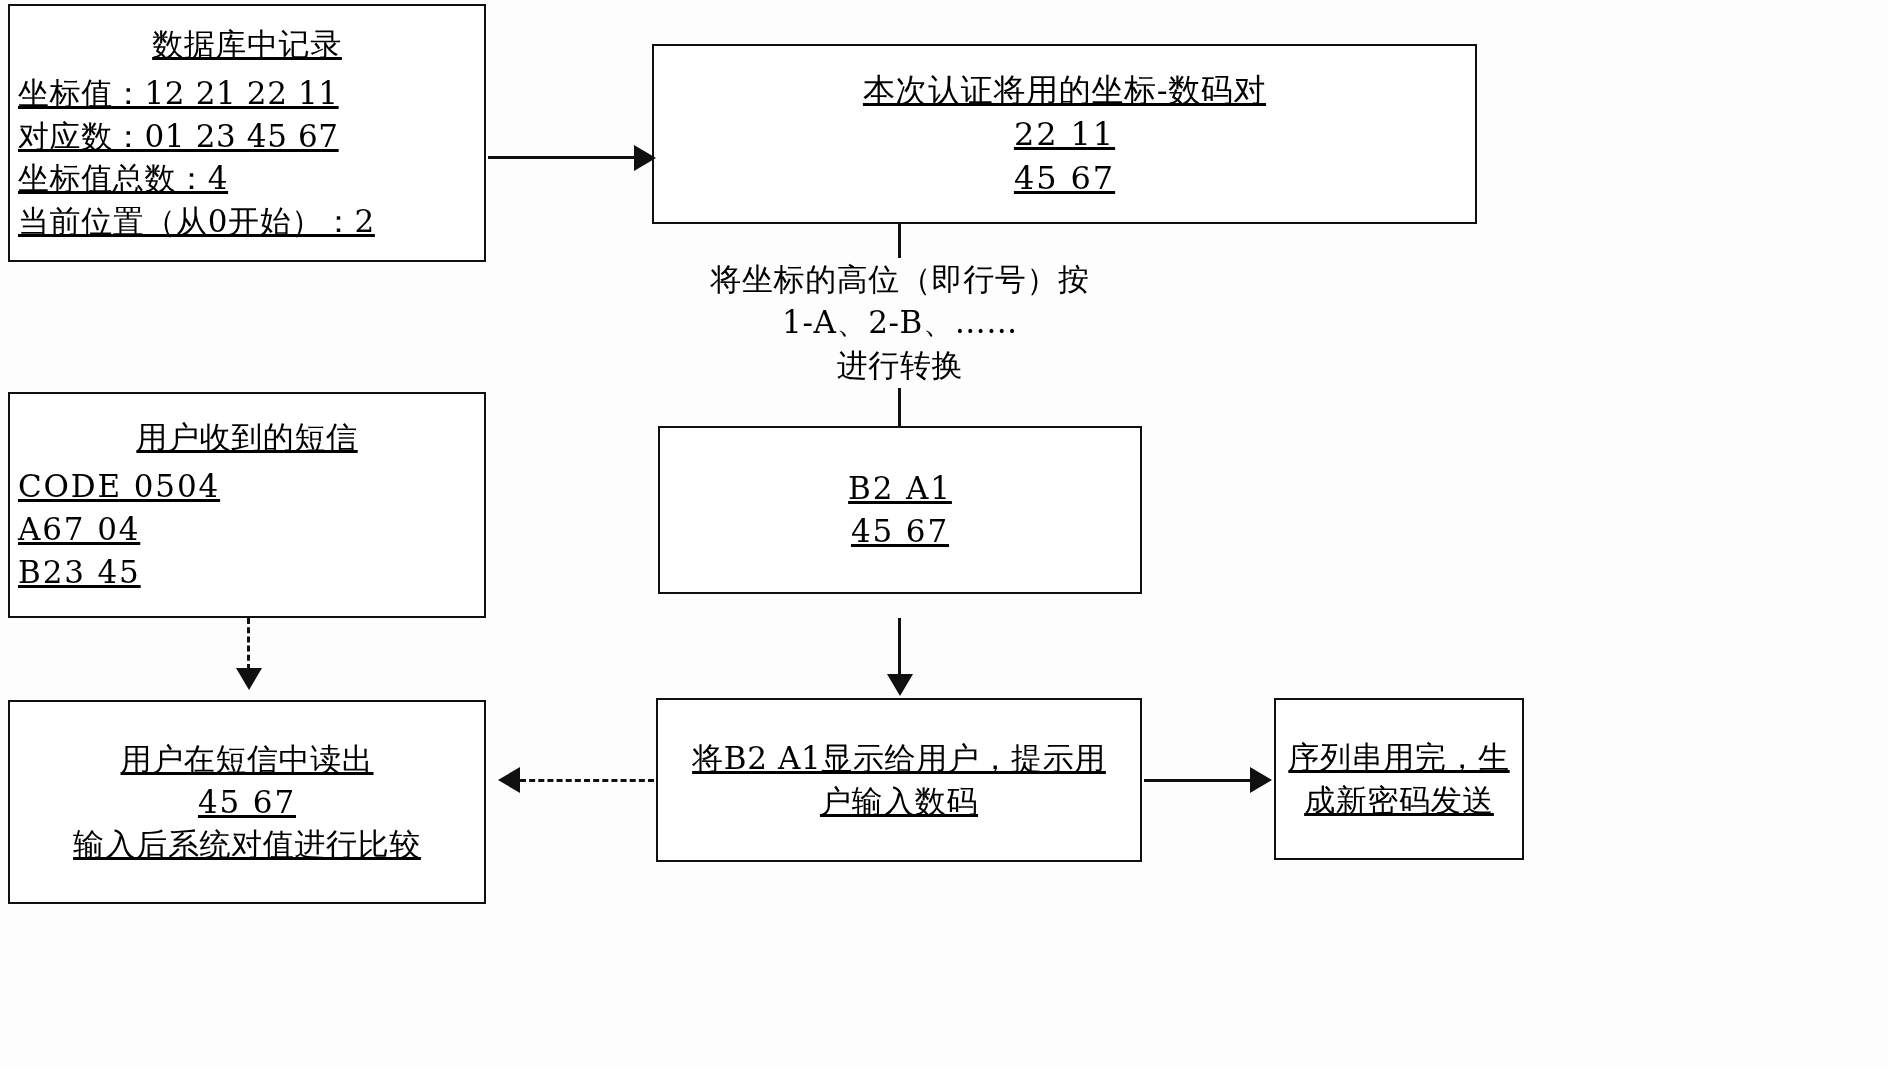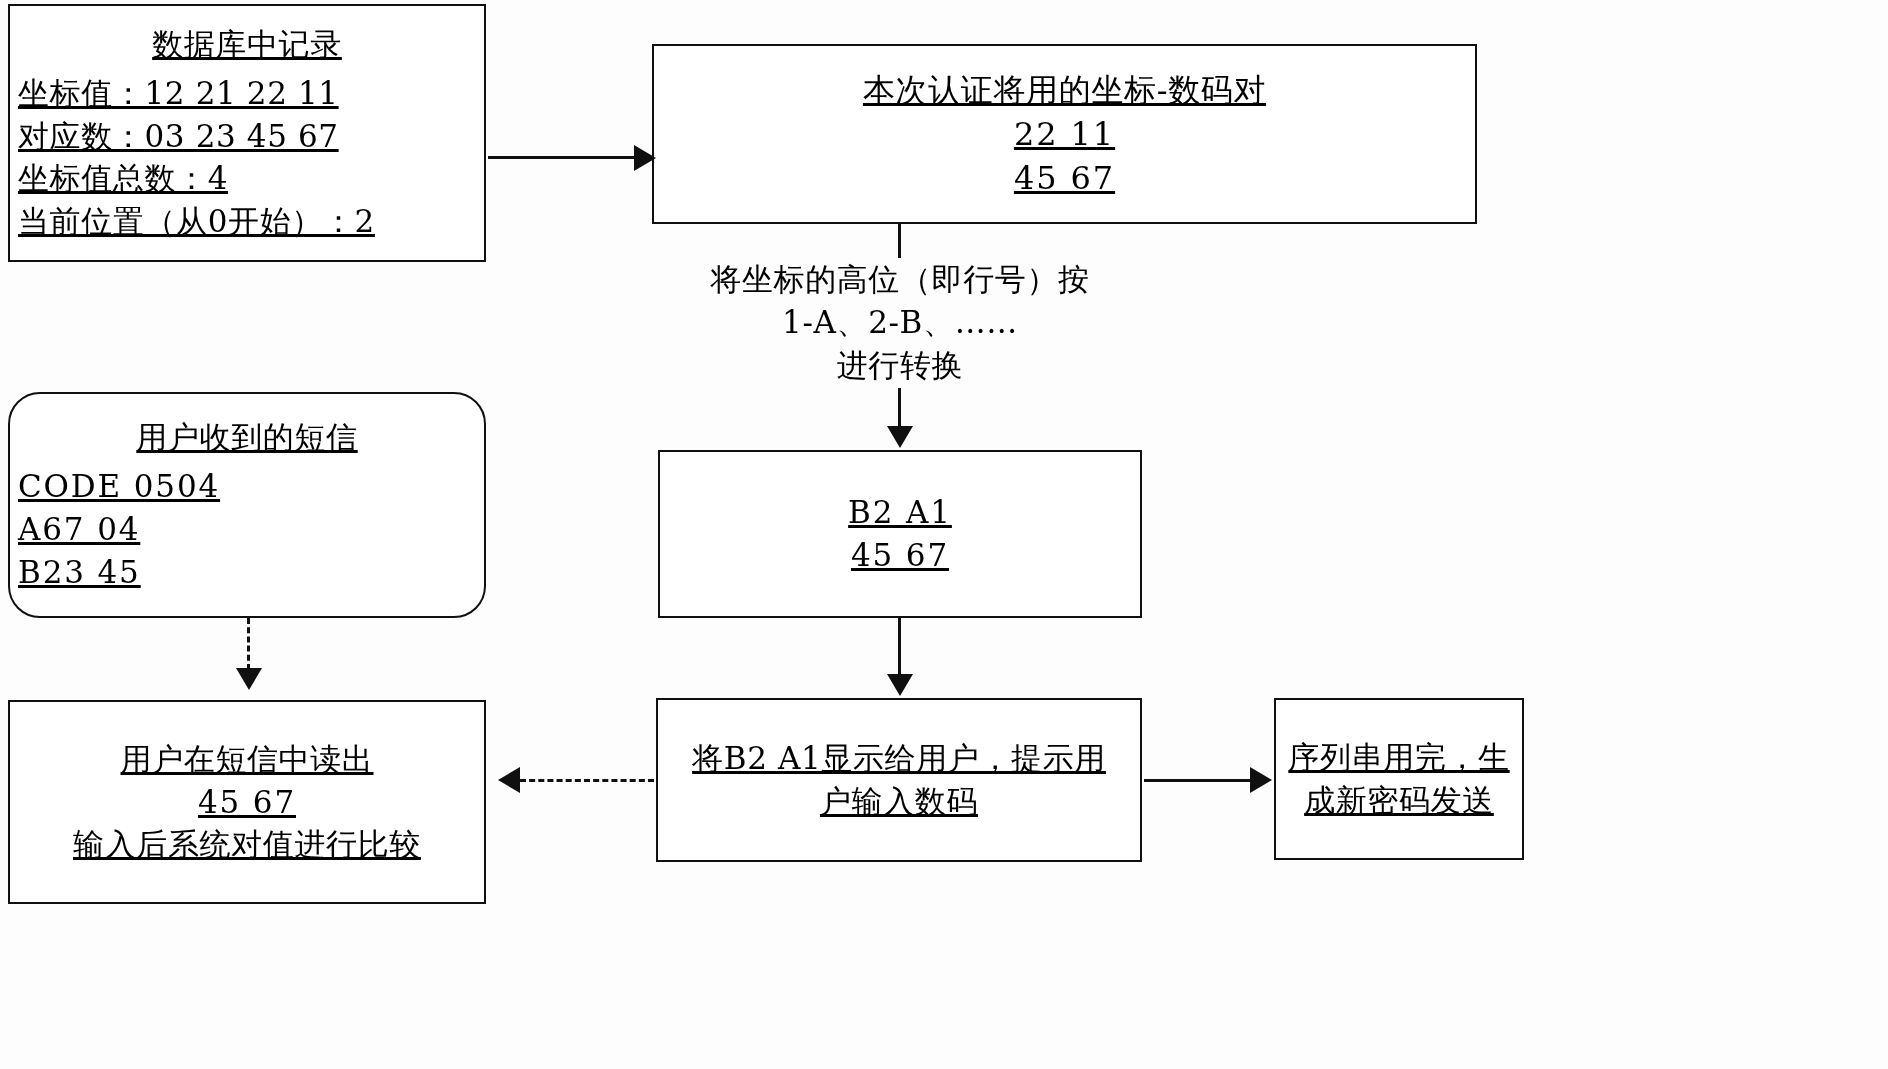--- a/index.html
+++ b/index.html
@@ -44,25 +44,25 @@
   }
 
   
   #box-db            { left: 8px;    top: 4px;    width: 478px;  height: 258px;  padding: 6px 8px; }
   #box-db .t         { font-size: 31px; }
   #box-db .hd        { margin-bottom: 6px; }
 
   #box-pair          { left: 652px;  top: 44px;   width: 825px;  height: 180px;  padding: 6px 14px; }
   #box-pair .t       { font-size: 32px; }
 
-  #box-sms           { left: 8px;    top: 392px;  width: 478px;  height: 226px;  padding: 6px 8px; border-radius: 32px; }
+  #box-sms           { left: 8px;    top: 392px;  width: 478px;  height: 226px;  padding: 6px 8px; }
   #box-sms .t        { font-size: 31px; }
   #box-sms .hd       { margin-bottom: 6px; }
 
-  #box-conv          { left: 658px;  top: 450px;  width: 484px;  height: 168px;  padding: 6px 14px; }
+  #box-conv          { left: 658px;  top: 426px;  width: 484px;  height: 168px;  padding: 6px 14px; }
   #box-conv .t       { font-size: 31px; }
 
   #box-read          { left: 8px;    top: 700px;  width: 478px;  height: 204px;  padding: 6px 8px; }
   #box-read .t       { font-size: 31px; }
 
   #box-show          { left: 656px;  top: 698px;  width: 486px;  height: 164px;  padding: 6px 16px; }
   #box-show .t       { font-size: 31px; }
 
   #box-new           { left: 1274px; top: 698px;  width: 250px;  height: 162px;  padding: 6px 8px; }
   #box-new .t        { font-size: 31px; }
@@ -119,21 +119,21 @@
   }
 </style>
 </head>
 <body>
 
 <div id="canvas">
 
   <div class="box" id="box-db">
     <div class="t line center cjk hd">数据库中记录</div>
     <div class="t line left cjk">坐标值：12 21 22 11</div>
-    <div class="t line left cjk">对应数：03 23 45 67</div>
+    <div class="t line left cjk">对应数：01 23 45 67</div>
     <div class="t line left cjk">坐标值总数：4</div>
     <div class="t line left cjk">当前位置（从0开始）：2</div>
   </div>
 
   <div class="box" id="box-pair">
     <div class="t line center cjk">本次认证将用的坐标-数码对</div>
     <div class="t line center mono">22 11</div>
     <div class="t line center mono">45 67</div>
   </div>
 

